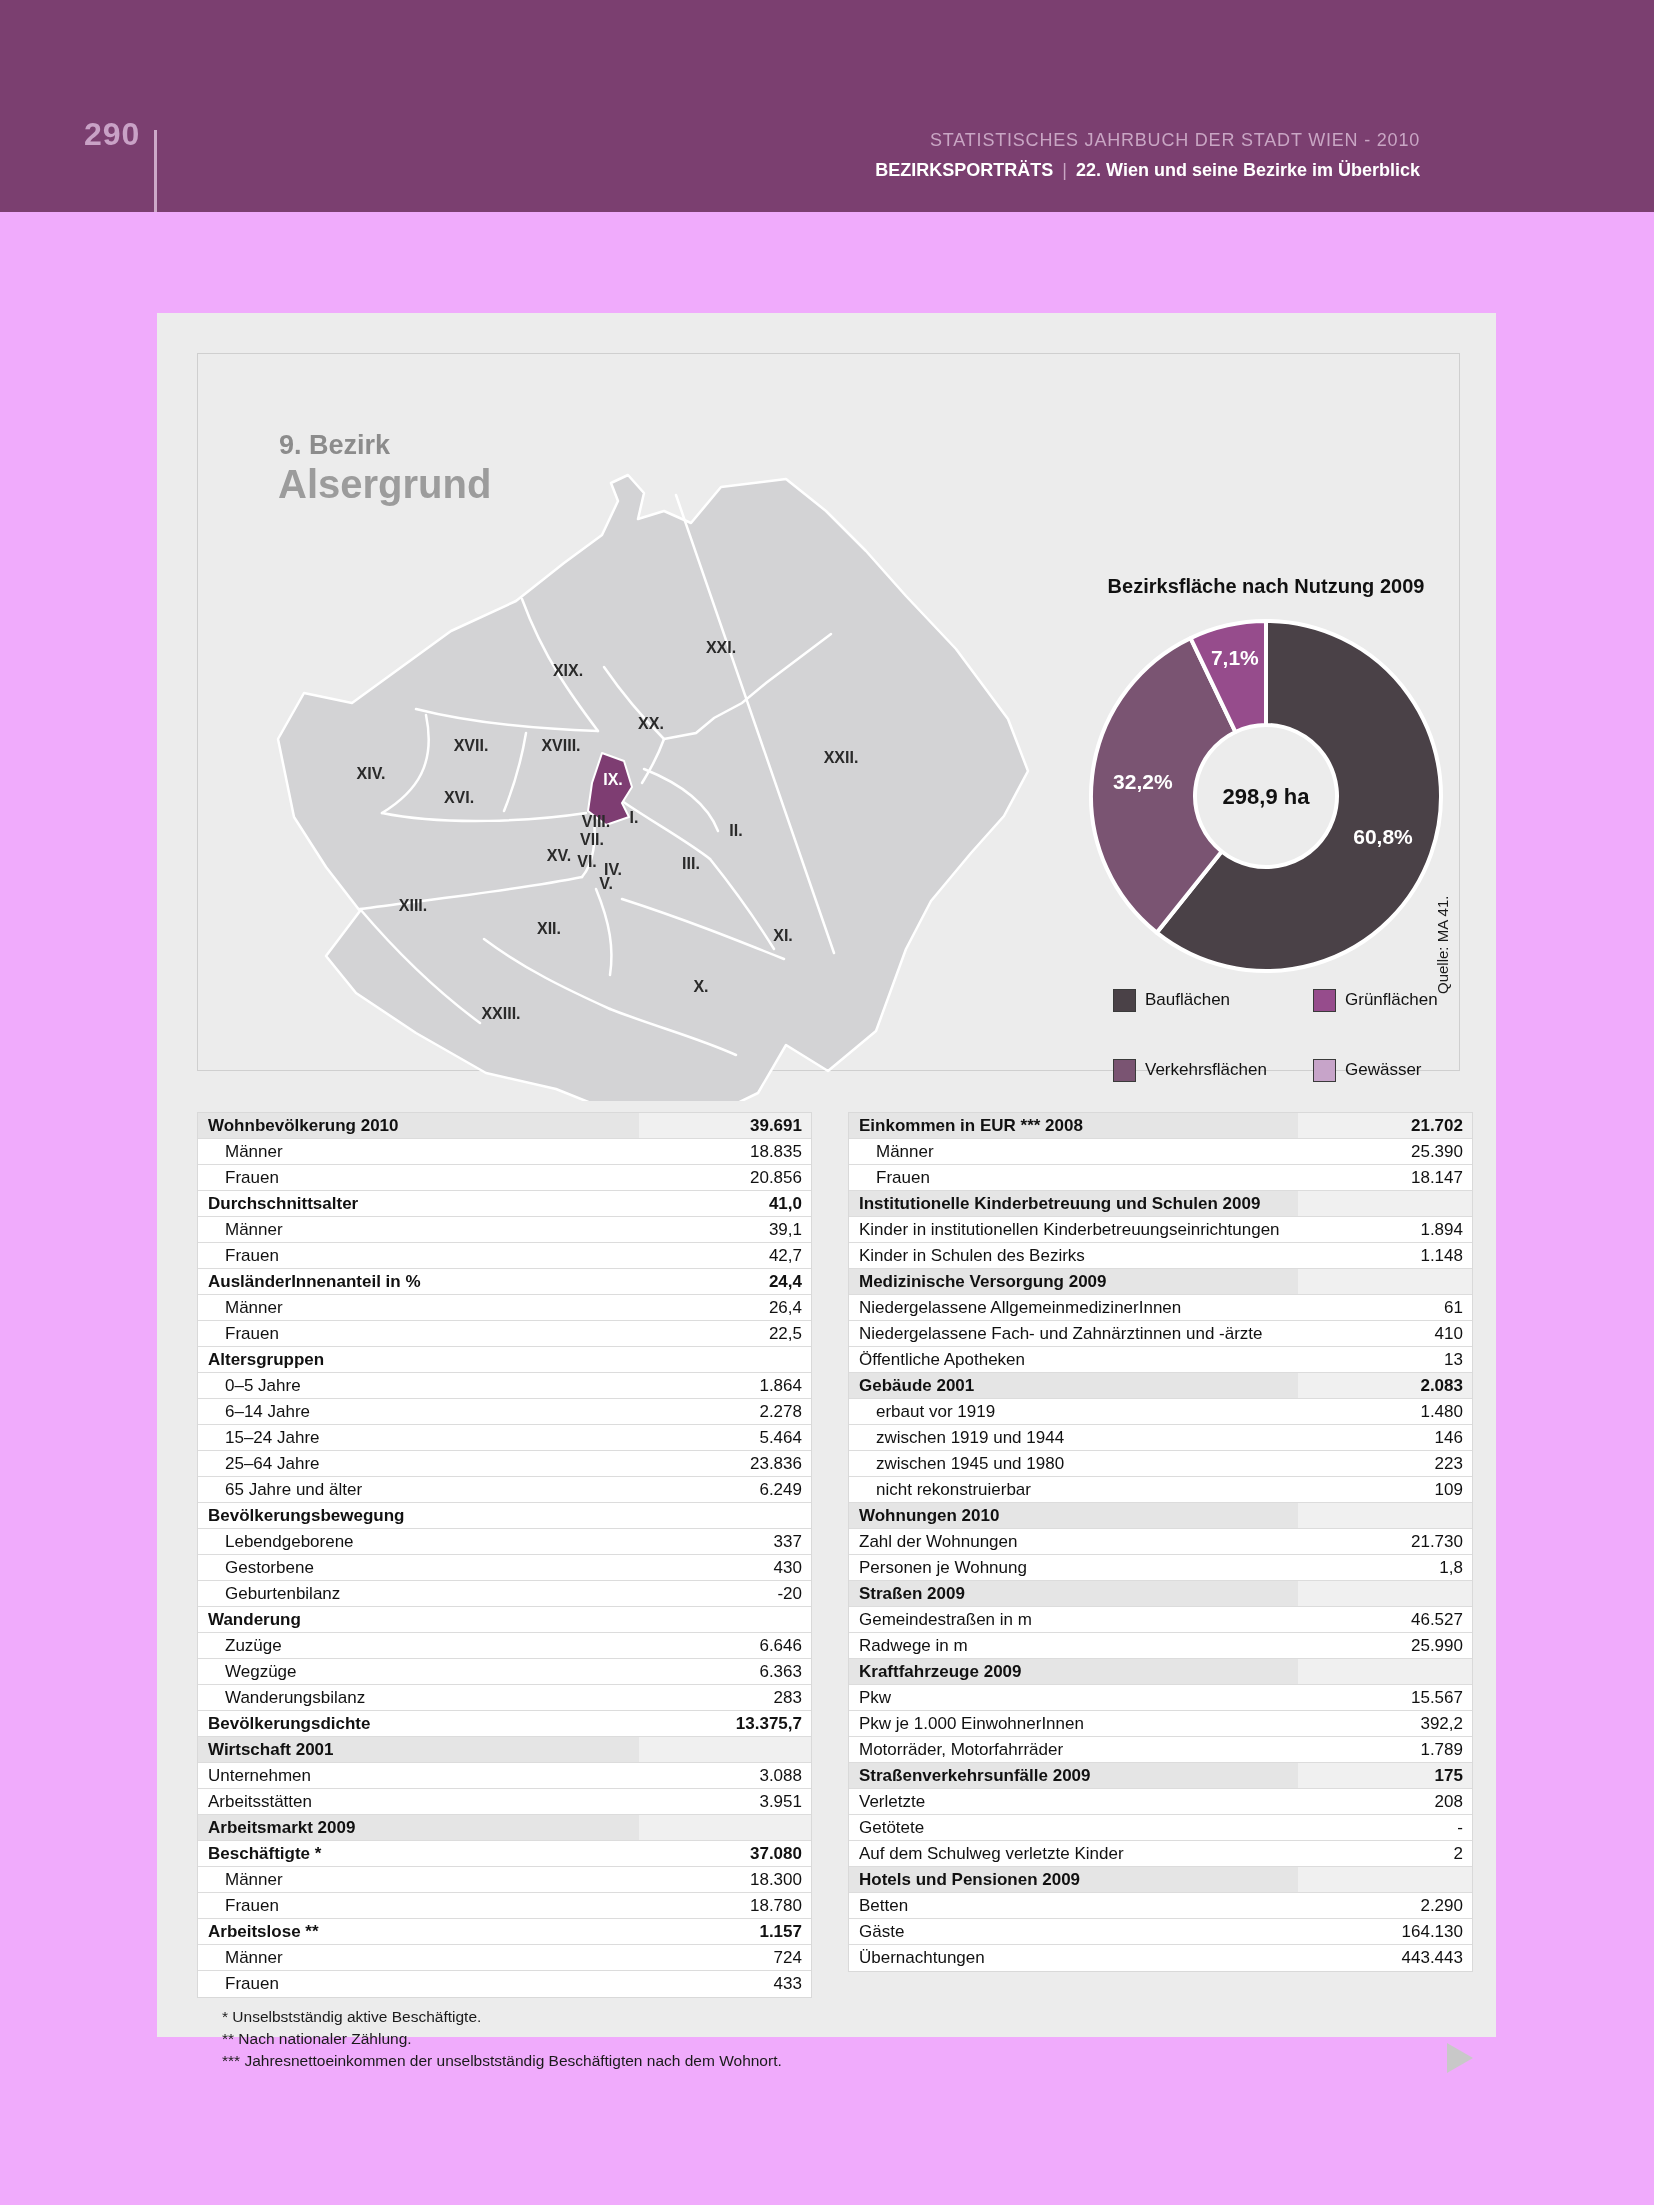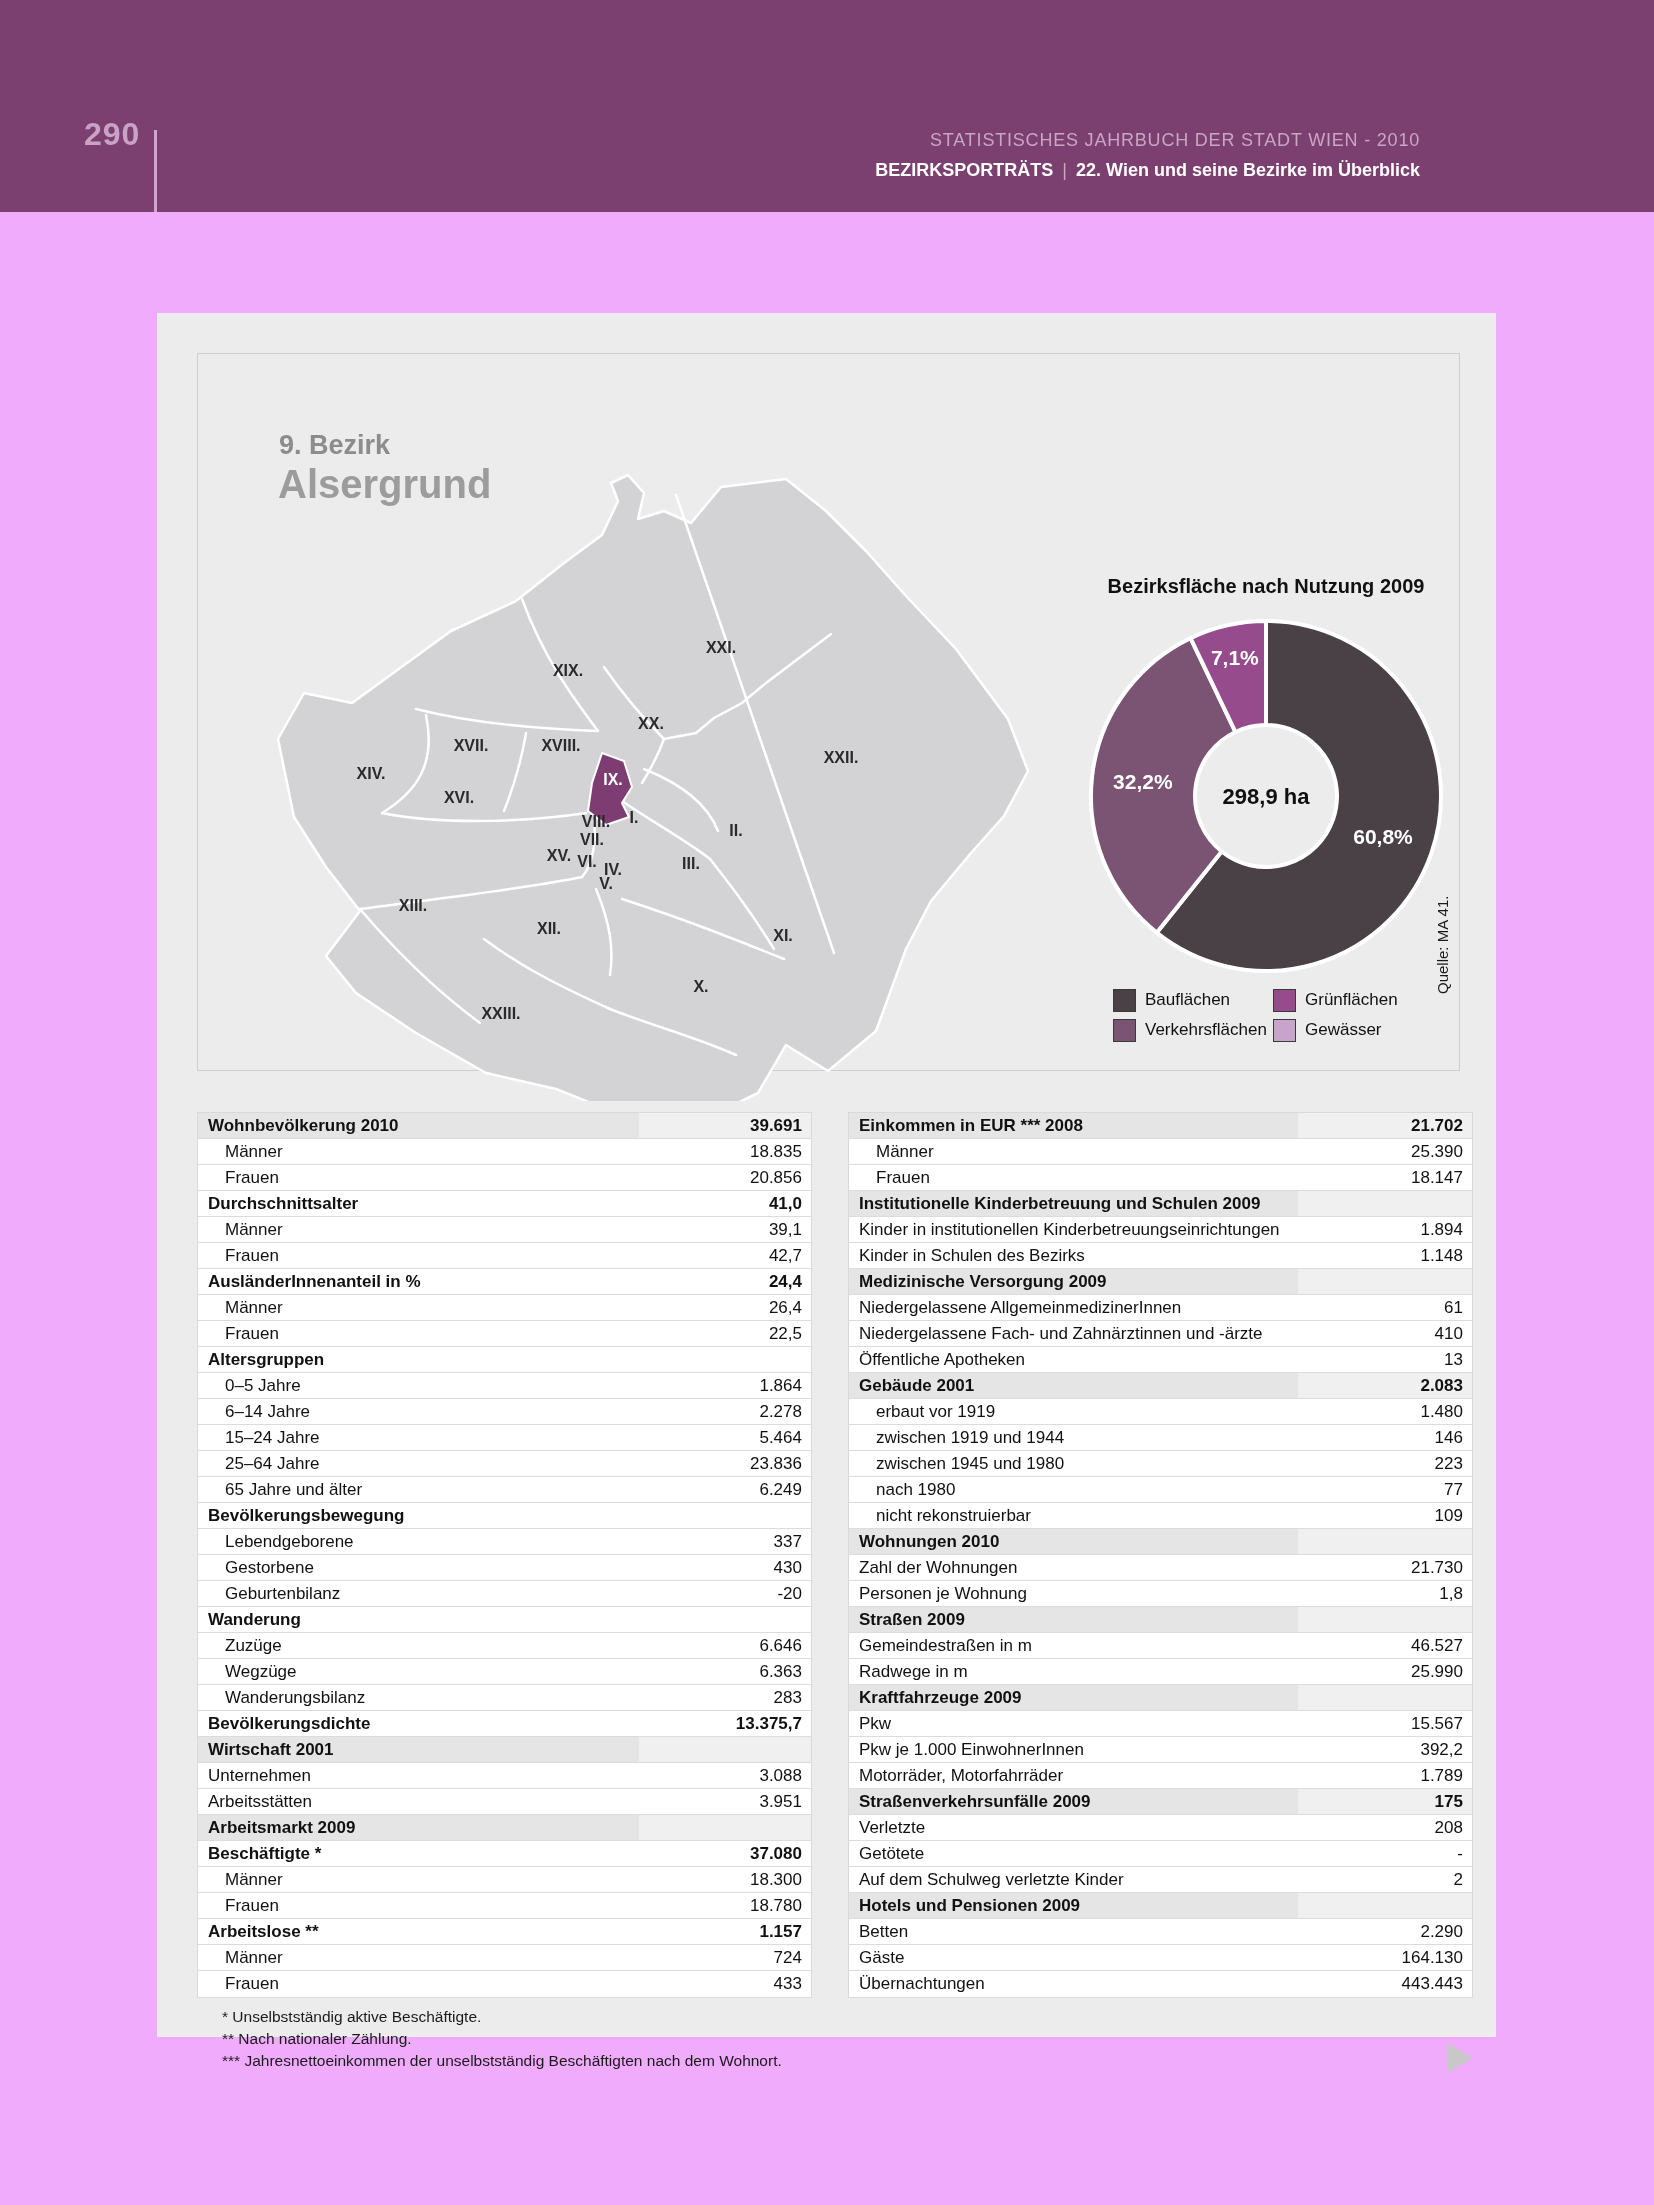--- a/index.html
+++ b/index.html
@@ -38,21 +38,21 @@
   
   .chart-title{position:absolute;left:885px;top:221px;width:366px;text-align:center;
                font-size:20px;font-weight:bold;color:#111;}
   .donut-svg{position:absolute;left:890px;top:264px;width:356px;height:356px;}
   .donut-svg .slice{stroke:#ffffff;stroke-width:4;stroke-linejoin:round;}
   .donut-svg .slice-label{font-family:"Liberation Sans", sans-serif;font-size:21px;font-weight:bold;
                fill:#ffffff;text-anchor:middle;}
   .donut-center{font-family:"Liberation Sans", sans-serif;font-size:22px;font-weight:bold;
                fill:#111;text-anchor:middle;}
   .legend{position:absolute;left:915px;top:631px;display:grid;
-          grid-template-columns:160px 180px;grid-auto-rows:30px;align-items:center;}
+          grid-template-columns:160px 180px;grid-auto-rows:30px;align-items:center;gap:40px;}
   .legend-item{display:flex;align-items:center;font-size:17px;color:#111;white-space:nowrap;}
   .legend-swatch{width:21px;height:21px;border:1px solid #3A3A3A;margin-right:9px;flex:0 0 auto;}
   .chart-source{position:absolute;left:1236px;top:520px;height:120px;font-size:15px;color:#1a1a1a;
           writing-mode:vertical-rl;transform:rotate(180deg);white-space:nowrap;}
 
   
   .stat-table{position:absolute;top:799px;border:1px solid #D9D9D9;background:#ffffff;}
   .stat-table.left{left:40px;width:613px;}
   .stat-table.right{left:691px;width:623px;}
   .trow{display:flex;height:26px;box-sizing:border-box;border-bottom:1px solid #DCDCDC;
@@ -371,24 +371,20 @@
         </div>
         <div class="trow indent">
           <span class="lbl">zwischen 1919 und 1944</span>
           <span class="val">146</span>
         </div>
         <div class="trow indent">
           <span class="lbl">zwischen 1945 und 1980</span>
           <span class="val">223</span>
         </div>
         <div class="trow indent">
-          <span class="lbl">nach 1980</span>
-          <span class="val">77</span>
-        </div>
-        <div class="trow indent">
           <span class="lbl">nicht rekonstruierbar</span>
           <span class="val">109</span>
         </div>
         <div class="trow bold shaded">
           <span class="lbl">Wohnungen 2010</span>
           <span class="val"></span>
         </div>
         <div class="trow">
           <span class="lbl">Zahl der Wohnungen</span>
           <span class="val">21.730</span>

